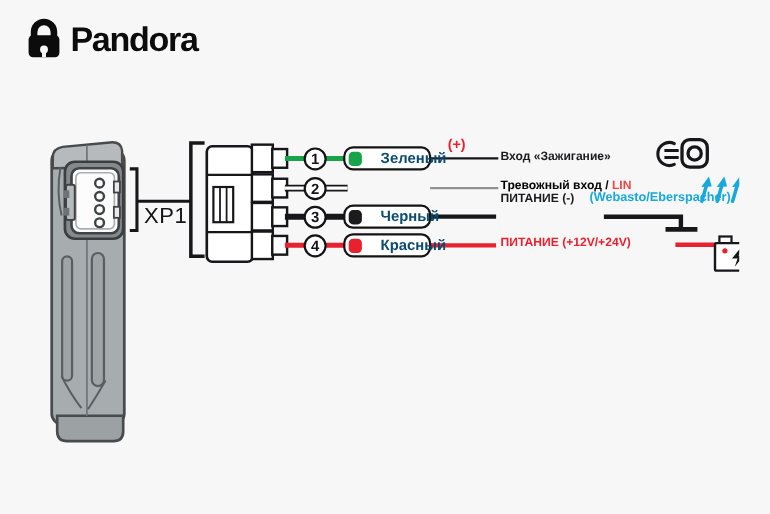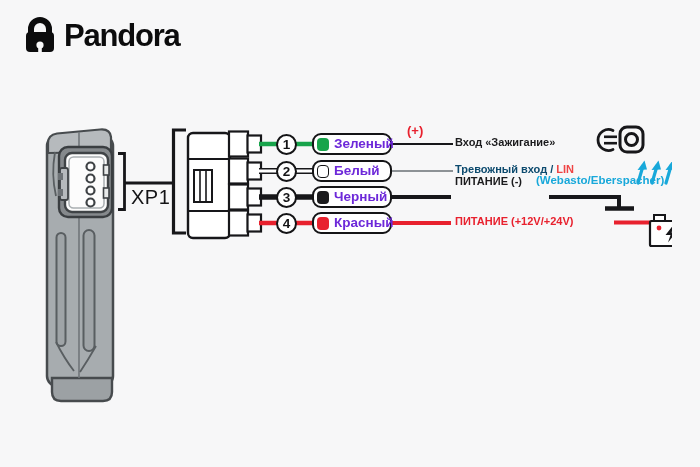--- a/index.html
+++ b/index.html
@@ -20,23 +20,23 @@
   }
   .pill{
     left:312px;width:80px;height:22px;box-sizing:border-box;border:2.2px solid #141416;
     border-radius:9px;background:#fff;display:flex;align-items:center;z-index:2;
   }
   .pill .cap{position:absolute;left:2.5px;top:2.5px;bottom:2.5px;width:12px;border-radius:4px;}
   .cap-green{background:#17a44b;}
   .cap-white{background:#ffffff;border:1.8px solid #141416;box-sizing:border-box;}
   .cap-black{background:#1b1b1d;}
   .cap-red{background:#e8212e;}
-  .pill .txt{margin-left:20px;font-size:13.5px;font-weight:600;color:#6d28d9;white-space:nowrap;line-height:1;}
+  .pill .txt{margin-left:32px;font-size:13.5px;font-weight:600;color:#0c4a6e;white-space:nowrap;line-height:1;}
   .rowlabel{white-space:nowrap;font-size:11px;font-weight:700;color:#1b1b1d;line-height:1.1;left:455px;}
-  .rowlabel .gray{color:#0c4a6e;font-weight:600;}
+  .rowlabel .gray{color:#000000;font-weight:600;}
   .rowlabel .lin{color:#ef4444;font-weight:800;}
   .red-text{color:#e8212e;}
   .plus{left:407px;top:123px;font-size:13px;font-weight:700;color:#e8212e;}
   .webasto{left:536px;top:174px;font-size:11.5px;font-weight:700;color:#18a8da;white-space:nowrap;}
   svg{display:block;}
 </style>
 </head>
 <body>
 
 <div class="canvas">
@@ -162,24 +162,20 @@
 
   <div class="abs pin-circle" style="top:133.5px">1</div>
   <div class="abs pin-circle" style="top:160.5px">2</div>
   <div class="abs pin-circle" style="top:186.5px">3</div>
   <div class="abs pin-circle" style="top:212.5px">4</div>
 
   <div class="abs pill" style="top:133px">
     <span class="cap cap-green"></span>
     <span class="txt">Зеленый</span>
   </div>
-  <div class="abs pill" style="top:160px">
-    <span class="cap cap-white"></span>
-    <span class="txt">Белый</span>
-  </div>
   <div class="abs pill" style="top:212px">
     <span class="cap cap-red"></span>
     <span class="txt">Красный</span>
   </div>
   <div class="abs pill" style="top:186px">
     <span class="cap cap-black"></span>
     <span class="txt">Черный</span>
   </div>
 
   <div class="abs plus">(+)</div>

